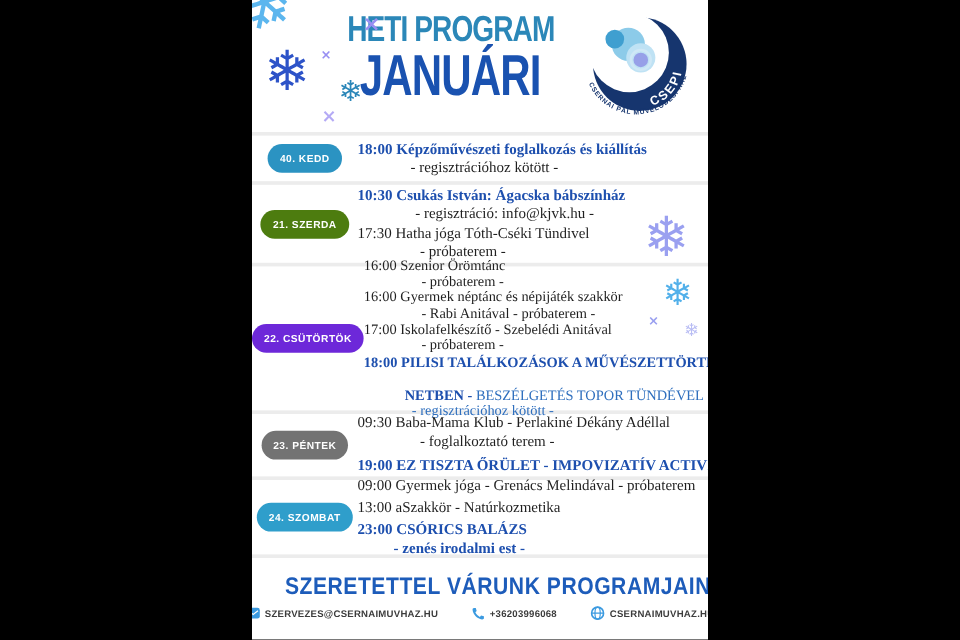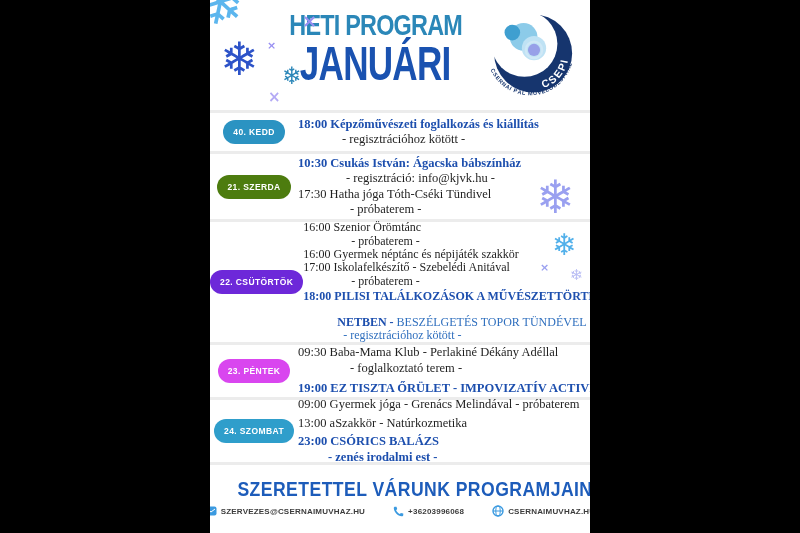--- a/index.html
+++ b/index.html
@@ -117,30 +117,31 @@
         </div>
     </div>
       <div class="day-row d2">
       <div class="badge-col">
         <span class="badge" style="background: #6d28d9;">22. CSÜTÖRTÖK</span>
       </div>
       <div class="lines-col">
           <div class="line"><span class="dk">16:00 Szenior Örömtánc</span></div>
           <div class="line" style="margin-left: 48px;"><span class="dk">- próbaterem -</span></div>
           <div class="line"><span class="dk">16:00 Gyermek néptánc és népijáték szakkör</span></div>
+          <div class="line" style="margin-left: 48px;"><span class="dk">- Rabi Anitával - próbaterem -</span></div>
           <div class="line"><span class="dk">17:00 Iskolafelkészítő - Szebelédi Anitával</span></div>
           <div class="line" style="margin-left: 48px;"><span class="dk">- próbaterem -</span></div>
           <div class="line" style="margin-top: 2px;"><span class="hl">18:00 PILISI TALÁLKOZÁSOK A MŰVÉSZETTÖRTÉ-</span></div>
           <div class="line" style="margin-left: 34px; margin-top: 13px;"><span class="hl">NETBEN - </span><span class="hl2">BESZÉLGETÉS TOPOR TÜNDÉVEL</span></div>
           <div class="line" style="margin-left: 40px;"><span class="hl2">- regisztrációhoz kötött -</span></div>
         </div>
     </div>
       <div class="day-row d3">
       <div class="badge-col">
-        <span class="badge" style="background: #d946ef;">23. PÉNTEK</span>
+        <span class="badge" style="background: #737373;">23. PÉNTEK</span>
       </div>
       <div class="lines-col">
           <div class="line"><span class="dk">09:30 Baba-Mama Klub - Perlakiné Dékány Adéllal</span></div>
           <div class="line" style="margin-left: 52px;"><span class="dk">- foglalkoztató terem -</span></div>
           <div class="line" style="margin-top: 5px;"><span class="hl">19:00 EZ TISZTA ŐRÜLET - IMPOVIZATÍV ACTIVITY</span></div>
         </div>
     </div>
       <div class="day-row d4">
       <div class="badge-col">
         <span class="badge" style="background: rgb(47, 158, 203);">24. SZOMBAT</span>

